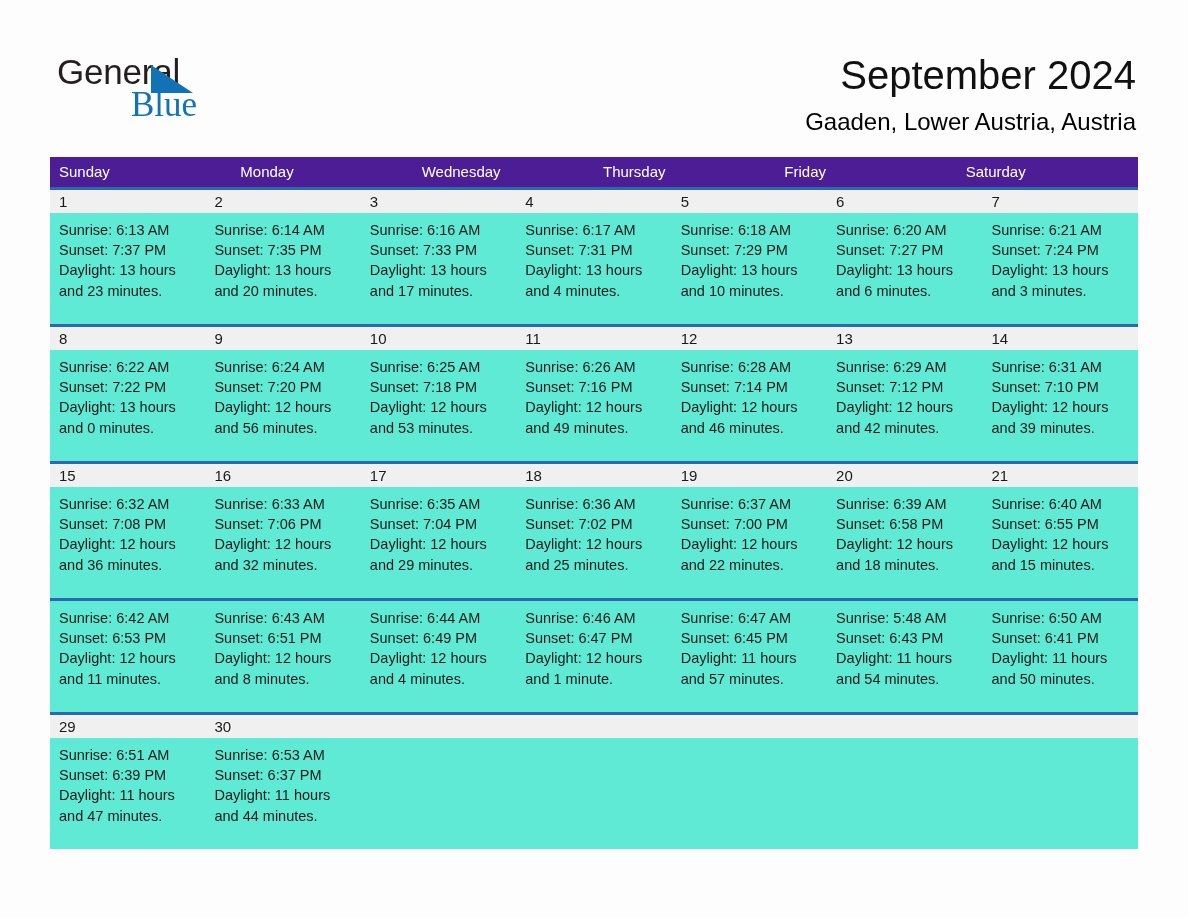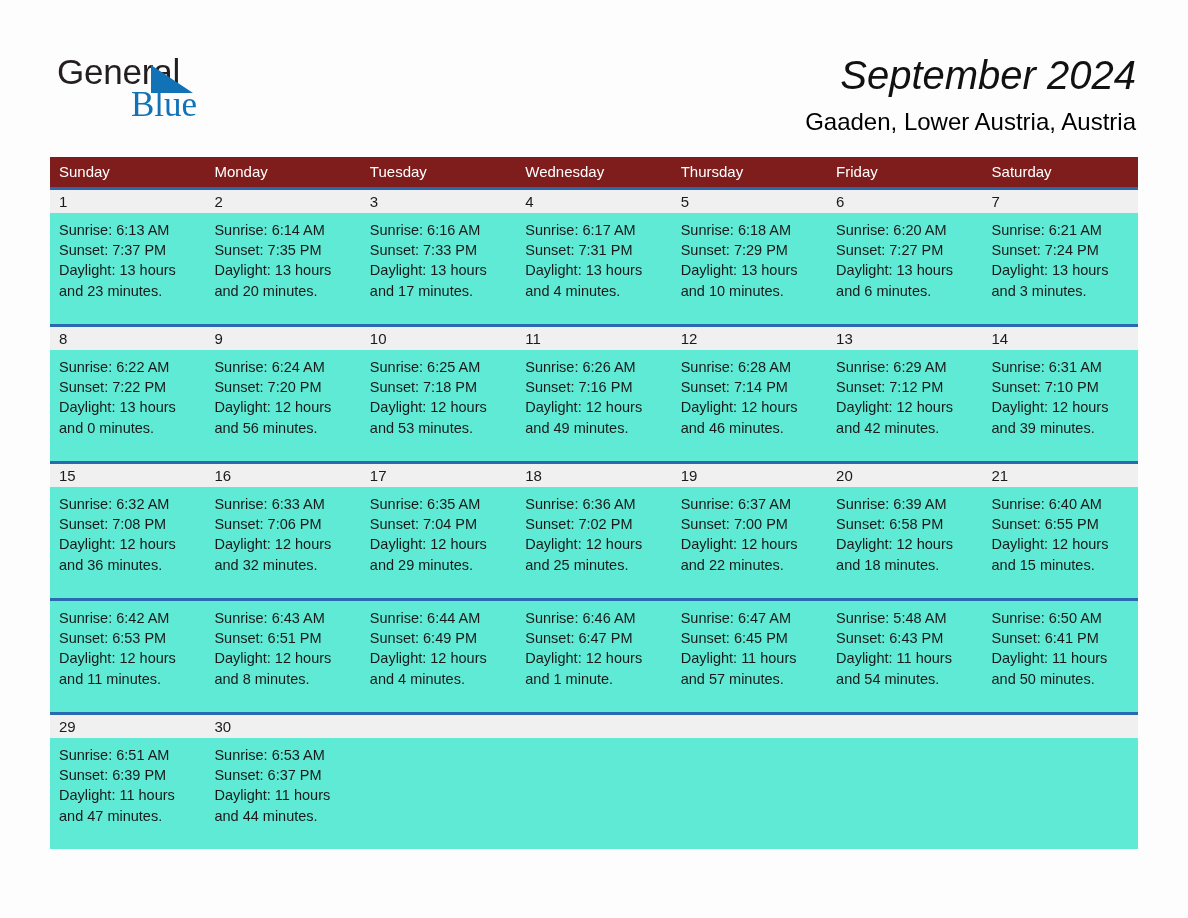--- a/index.html
+++ b/index.html
@@ -64,40 +64,39 @@
     position: absolute;
     right: 52px;
     top: 50px;
     text-align: right;
   }
   .month-title {
     font-size: 40px;
     line-height: 50px;
     color: #111;
     white-space: nowrap;
-    font-style: italic;
   }
   .location-title {
     font-size: 24px;
     line-height: 30px;
     margin-top: 7px;
     color: #000000;
     white-space: nowrap;
   }
 
   
   .calendar {
     position: absolute;
     left: 50px;
     top: 157px;
     width: 1088px;
   }
   .weekday-row {
     display: flex;
-    background: #7f1d1d;
+    background: #4c1d95;
     height: 30px;
   }
   .weekday {
     flex: 1 1 0;
     color: #ffffff;
     font-size: 15px;
     line-height: 30px;
     padding-left: 9px;
     box-sizing: border-box;
     white-space: nowrap;
@@ -159,21 +158,20 @@
       <div class="location-title">Gaaden, Lower Austria, Austria</div>
     </div>
 
   </div>
 
   <div class="calendar">
 
     <div class="weekday-row">
       <div class="weekday">Sunday</div>
       <div class="weekday">Monday</div>
-      <div class="weekday">Tuesday</div>
       <div class="weekday">Wednesday</div>
       <div class="weekday">Thursday</div>
       <div class="weekday">Friday</div>
       <div class="weekday">Saturday</div>
     </div>
 
     <div class="week">
       <div class="daynum-row">
         <div class="daynum">1</div>
         <div class="daynum">2</div>

